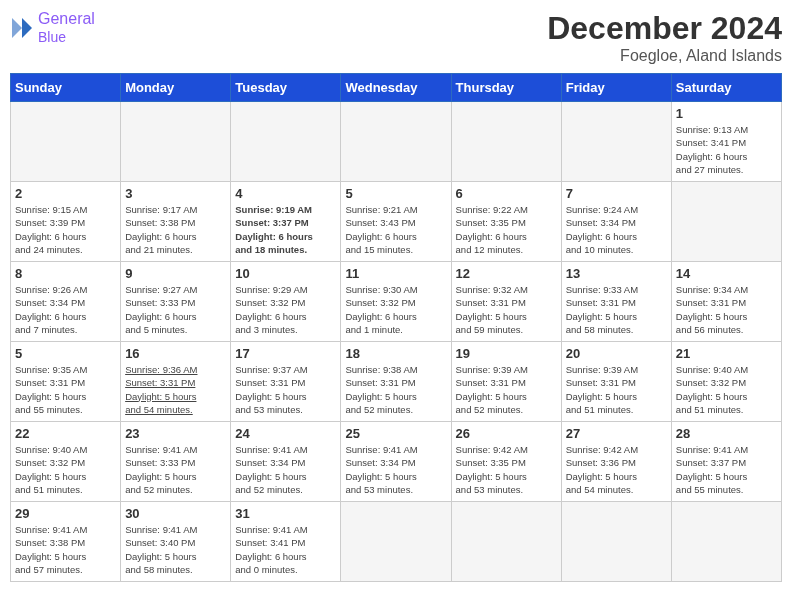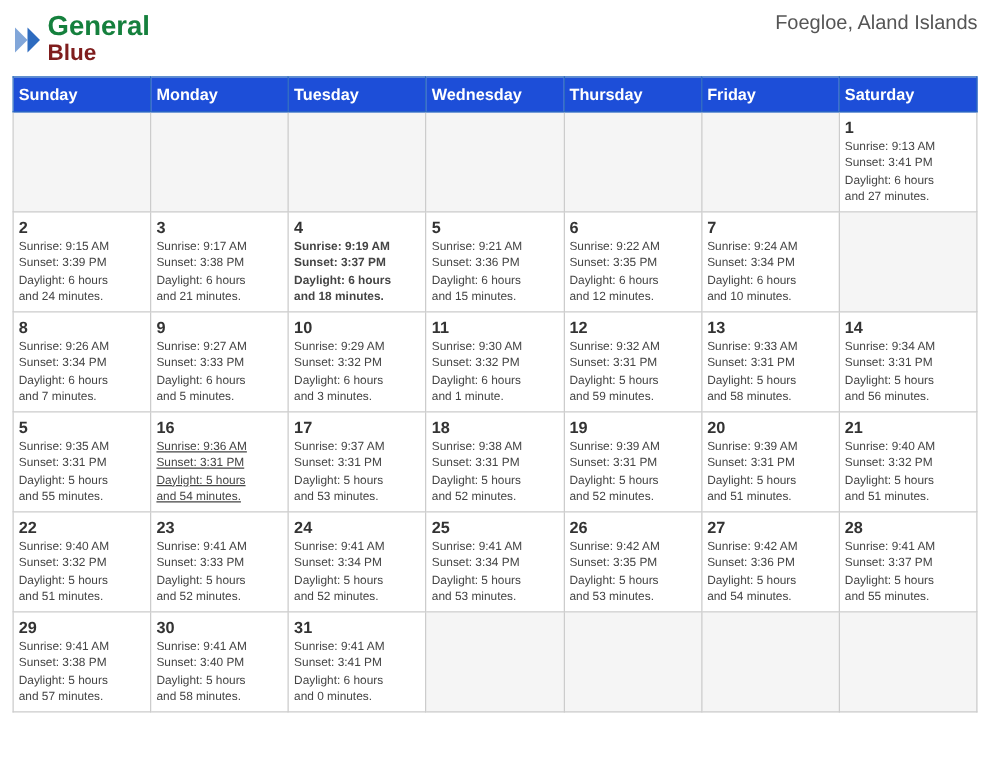--- a/index.html
+++ b/index.html
@@ -15,29 +15,29 @@
       justify-content: space-between;
       align-items: flex-start;
       margin-bottom: 8px;
     }
     .logo {
       display: flex;
       align-items: center;
       gap: 4px;
     }
     .logo-text-general {
-      font-size: 22px;
-      font-weight: bold;
-      color: #15803d;
+      font-size: 16px;
+      font-weight: normal;
+      color: #8b5cf6;
       line-height: 1;
     }
     .logo-text-blue {
-      font-size: 18px;
-      font-weight: bold;
-      color: #7f1d1d;
+      font-size: 14px;
+      font-weight: normal;
+      color: #8b5cf6;
       line-height: 1;
     }
     .logo-icon {
       width: 24px;
       height: 24px;
     }
     .title-section {
       text-align: right;
     }
     .calendar-title {
@@ -97,20 +97,21 @@
     <svg class="logo-icon" viewBox="0 0 24 24" xmlns="http://www.w3.org/2000/svg">
       <polygon points="12,2 22,12 12,22" fill="#2d6bbf"></polygon>
       <polygon points="2,2 12,12 2,22" fill="#2d6bbf" opacity="0.6"></polygon>
     </svg>
     <div>
       <span class="logo-text-general">General</span><br>
       <span class="logo-text-blue">Blue</span>
     </div>
   </div>
   <div class="title-section">
+    <div class="calendar-title">December 2024</div>
     <div class="calendar-subtitle">Foegloe, Aland Islands</div>
   </div>
 </div>
 
 <table class="calendar-table">
   <thead>
     <tr id="header-row">
         <th>Sunday</th>
         <th>Monday</th>
         <th>Tuesday</th>
@@ -154,21 +155,21 @@
         <td>
           <span class="day-number">4</span>
           <div class="day-info" style="white-space: pre-line; font-weight: bold;">Sunrise: 9:19 AM
 Sunset: 3:37 PM
 Daylight: 6 hours
 and 18 minutes.</div>
         </td>
         <td>
           <span class="day-number">5</span>
           <div class="day-info" style="white-space: pre-line;">Sunrise: 9:21 AM
-Sunset: 3:36 PM
+Sunset: 3:43 PM
 Daylight: 6 hours
 and 15 minutes.</div>
         </td>
         <td>
           <span class="day-number">6</span>
           <div class="day-info" style="white-space: pre-line;">Sunrise: 9:22 AM
 Sunset: 3:35 PM
 Daylight: 6 hours
 and 12 minutes.</div>
         </td>

